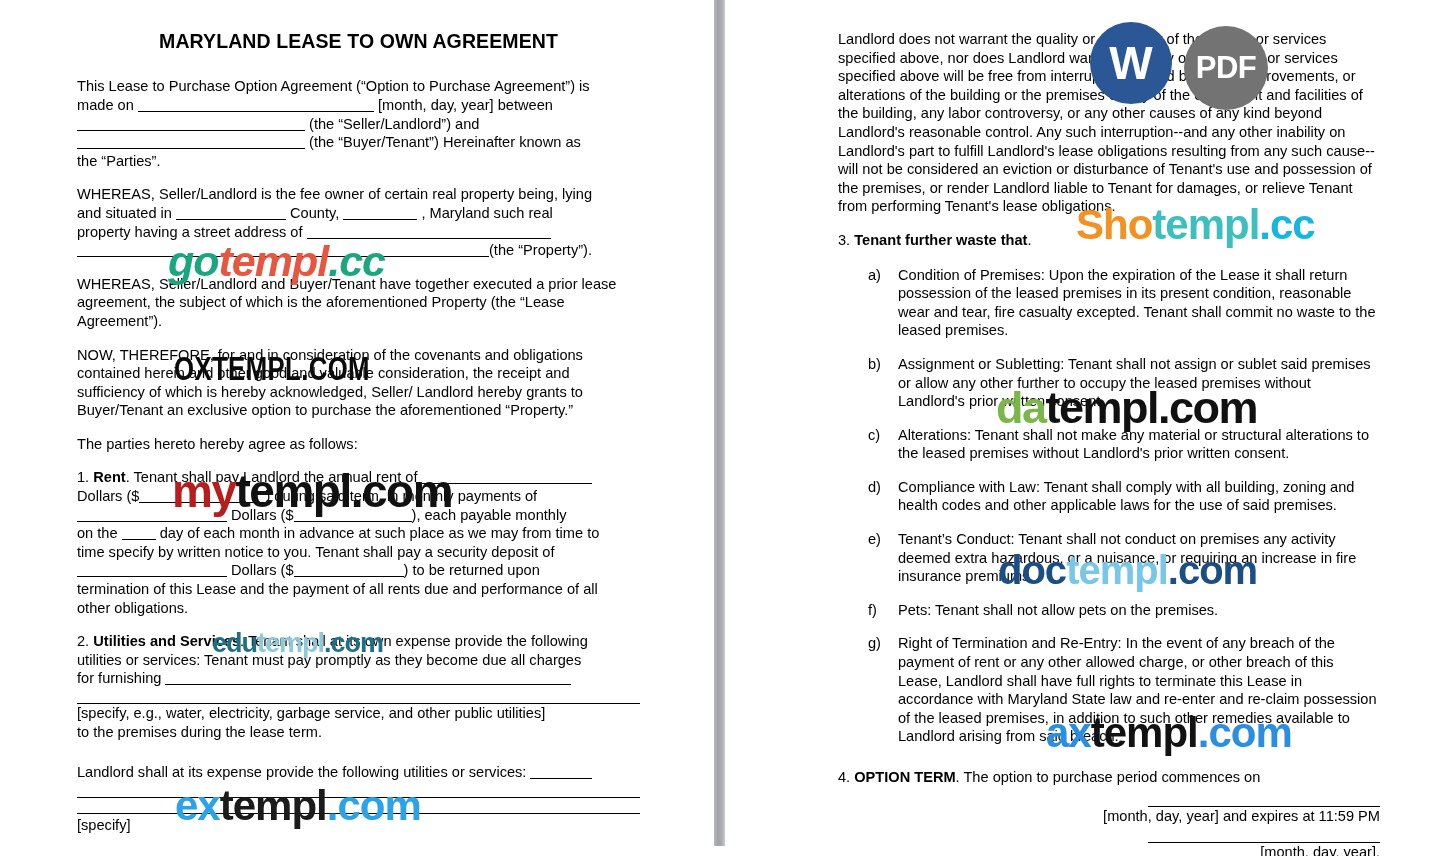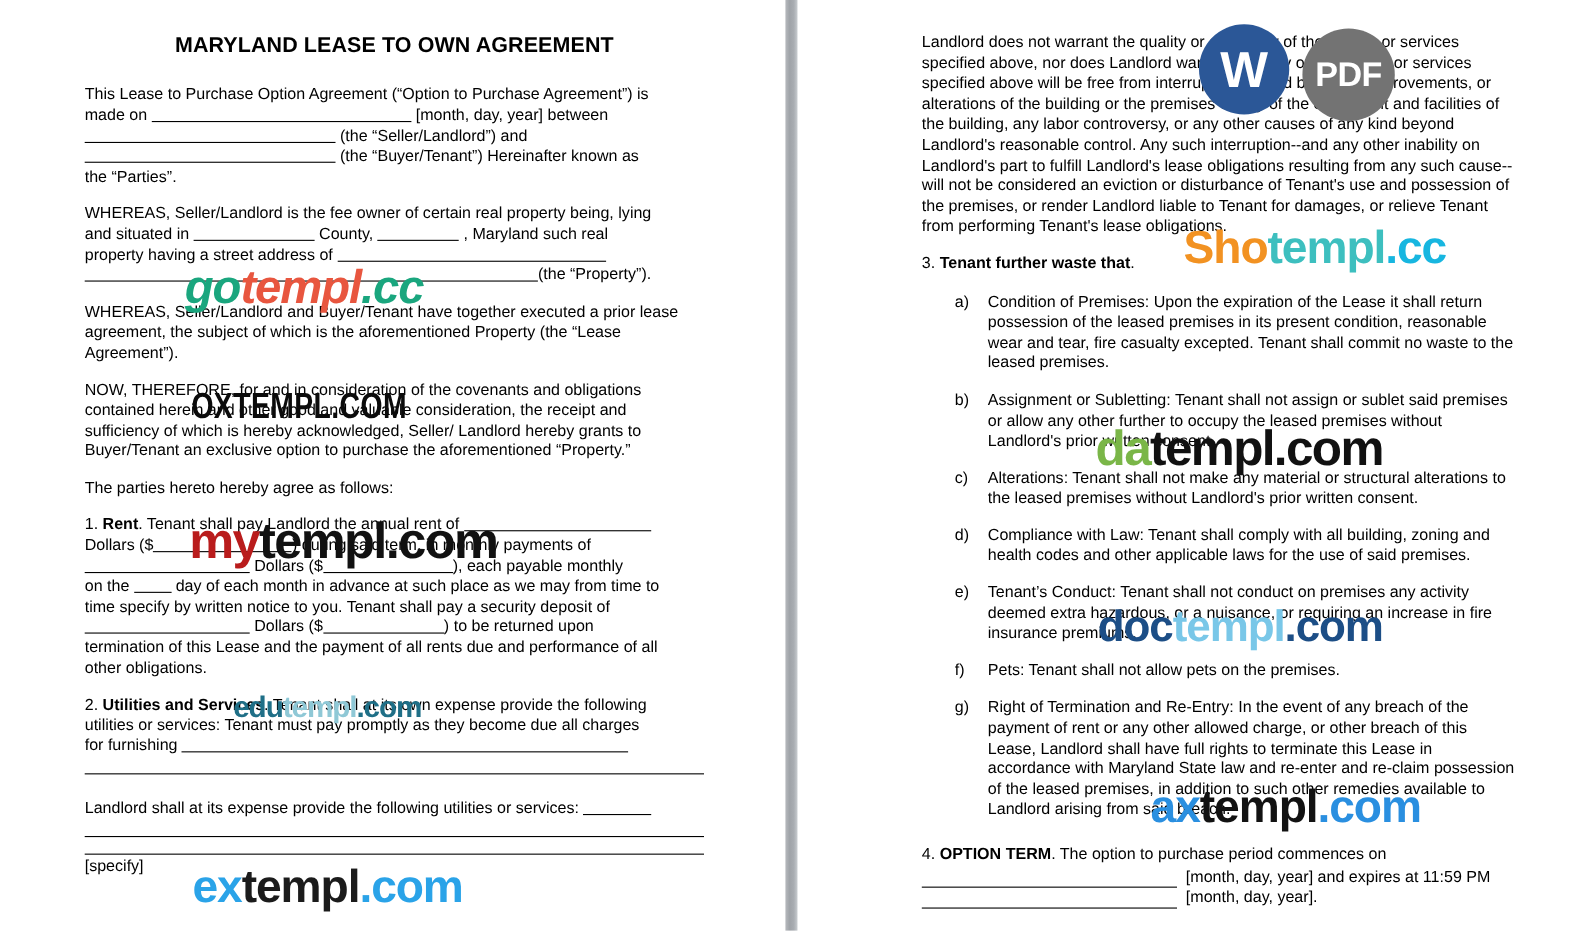--- a/index.html
+++ b/index.html
@@ -83,21 +83,21 @@
   ol.alpha > li .mark {
     position: absolute;
     left: 0;
     top: 0;
   }
 
   .sec-head { font-size: 14.6px; line-height: 18.6px; margin: 0; }
 
   
   .opt-rows { margin-top: 2px; }
-  .opt-row { display: flex; align-items: flex-end; font-size: 14.6px; line-height: 18.6px; }
+  .opt-row { display: flex; align-items: flex-end; font-size: 14.6px; line-height: 18.6px; flex-direction: column; }
   .opt-row .lead { width: 232px; border-bottom: 1.3px solid #000; height: 17px; }
   .opt-row .tail { padding-left: 8px; }
 
   
   .badge {
     position: absolute;
     border-radius: 50%;
     display: flex;
     align-items: center;
     justify-content: center;
@@ -212,20 +212,24 @@
   </p>
 
   <p class="para tight">
     <span>2.</span>
     <span class="b">Utilities and Services</span><span>. Tenant shall at its own expense provide the following</span><br>
     <span>utilities or services: Tenant must pay promptly as they become due all charges</span><br>
     <span>for furnishing</span>
     <span class="blank" style="width:406px"></span>
   </p>
   <span class="fullrule"></span>
+  <p class="para tight">
+    <span>[specify, e.g., water, electricity, garbage service, and other public utilities]</span><br>
+    <span>to the premises during the lease term.</span>
+  </p>
 
   <p class="para tight" style="margin-top:22px">
     <span>Landlord shall at its expense provide the following utilities or services:</span>
     <span class="blank" style="width:62px"></span>
   </p>
   <span class="fullrule"></span>
   <span class="fullrule"></span>
   <p class="para tight" style="margin-top:2px">[specify]</p>
 </div>
 

